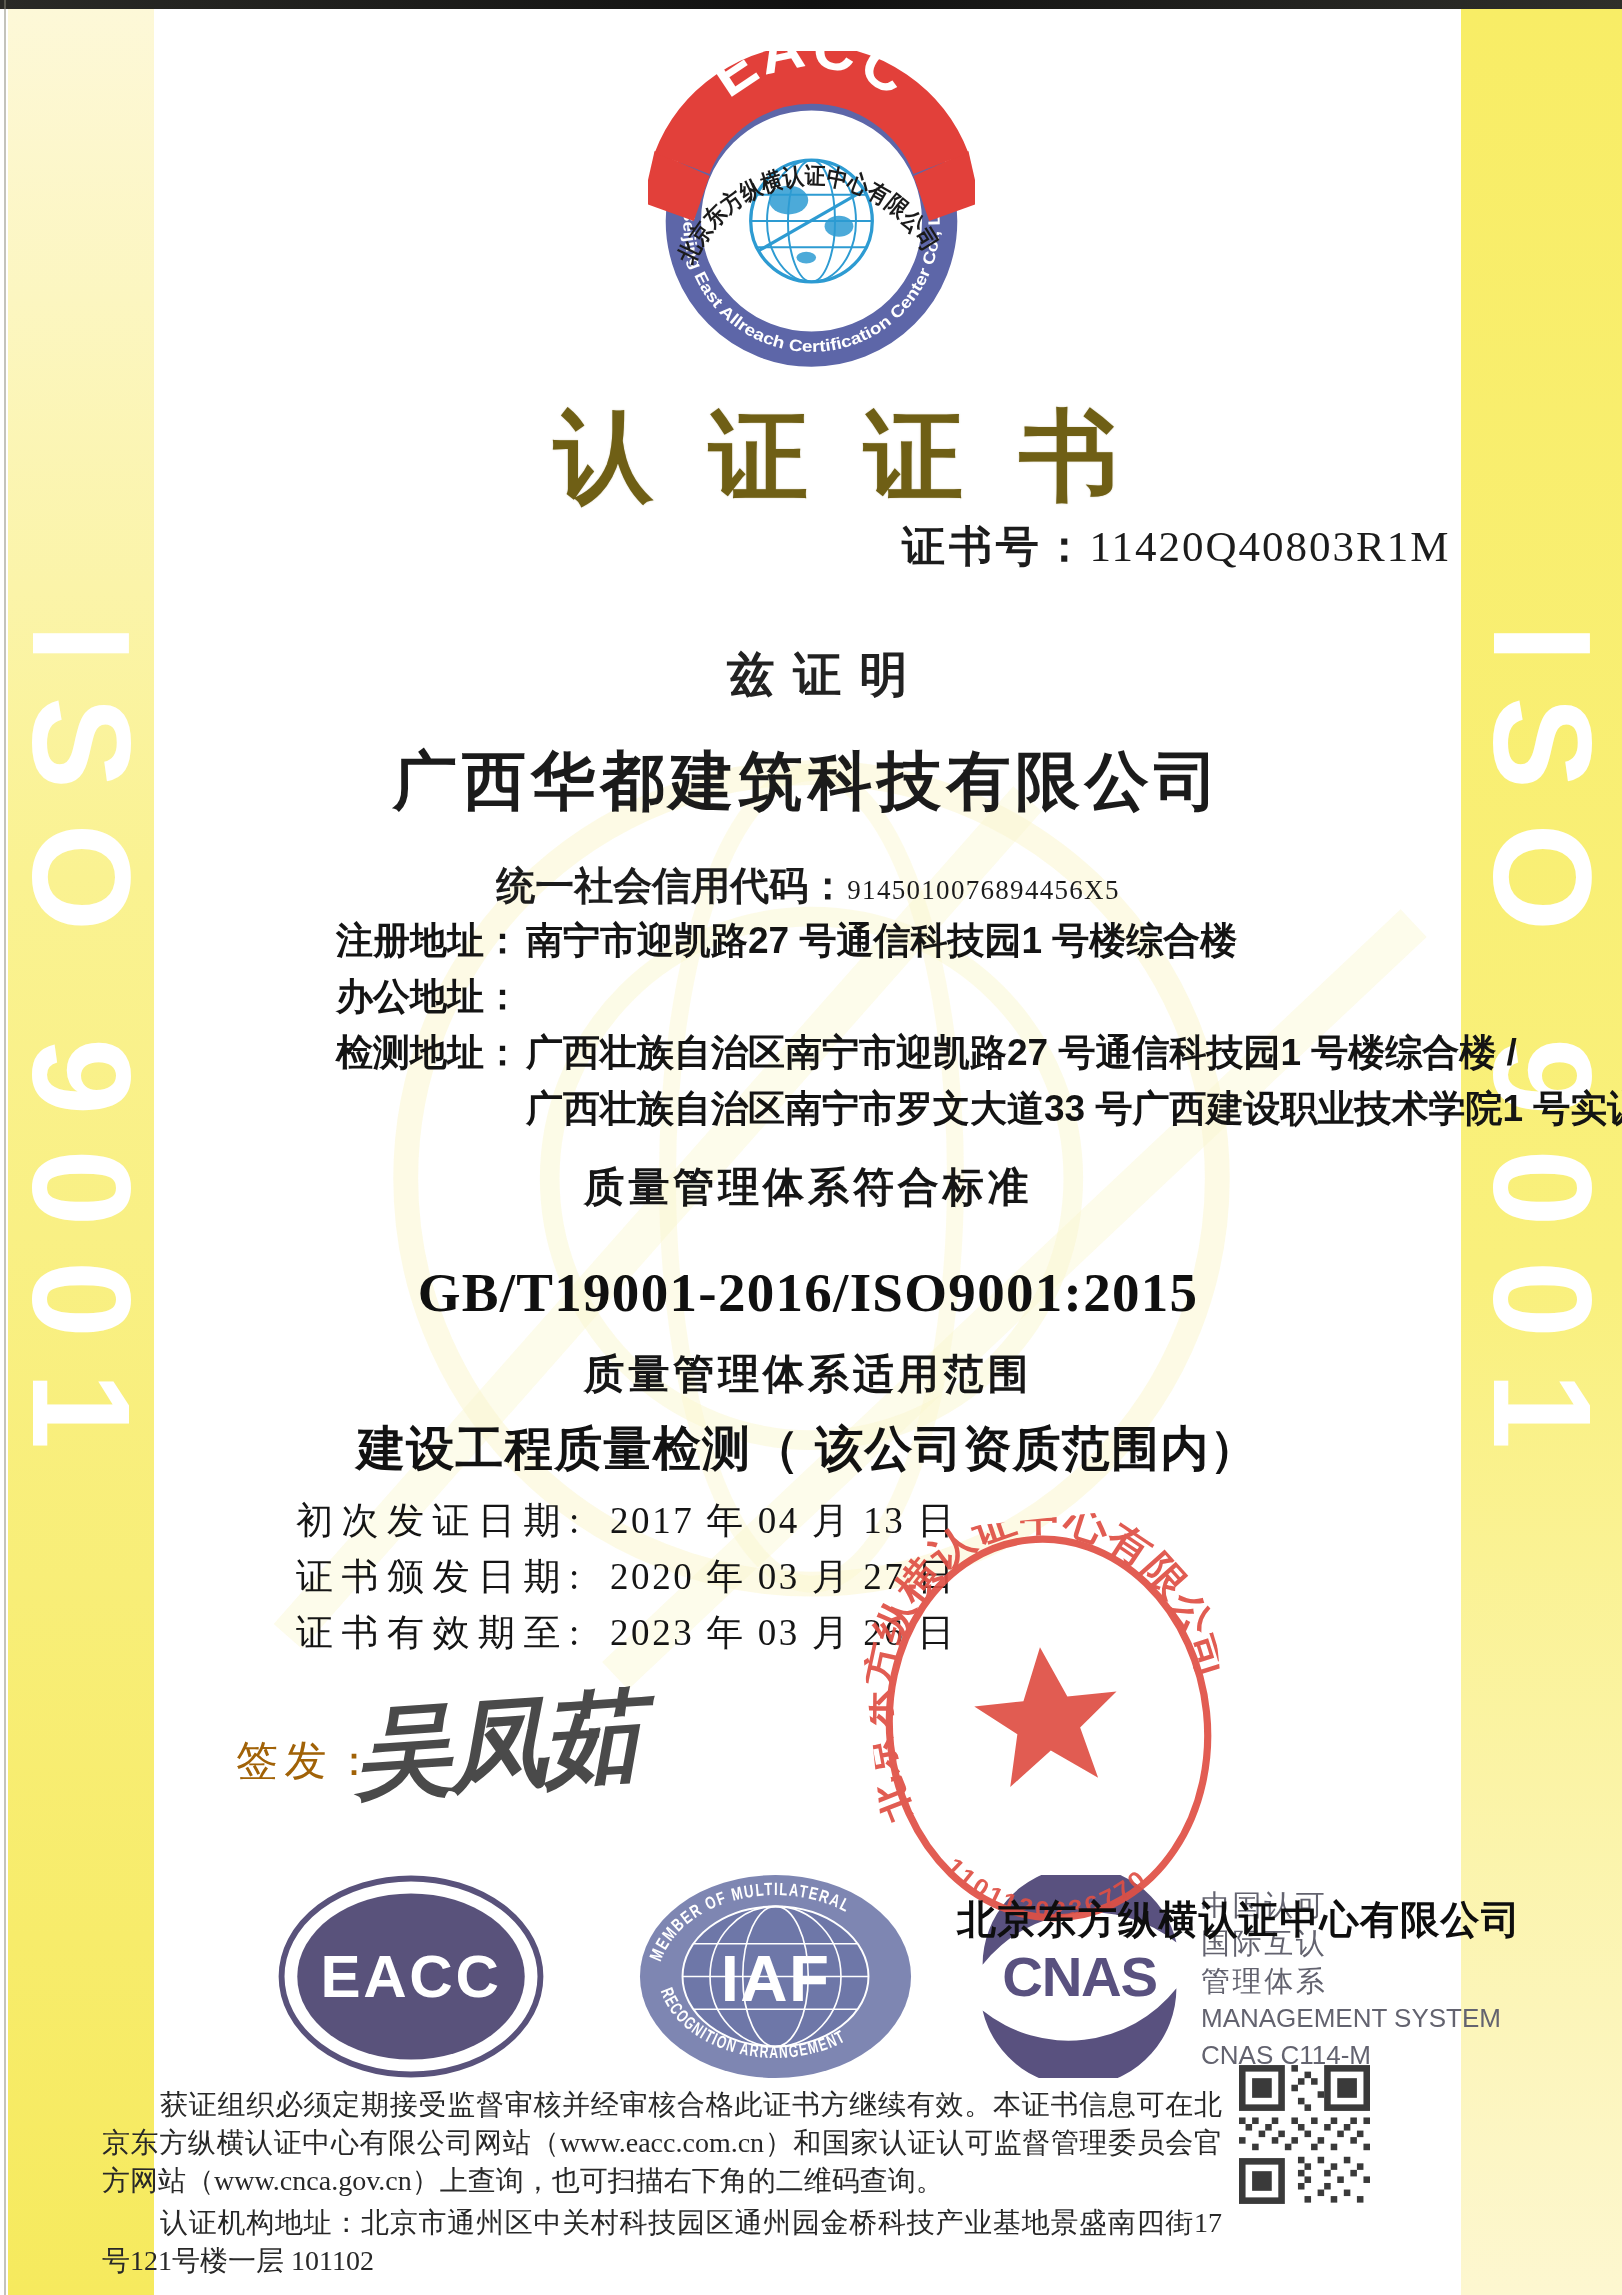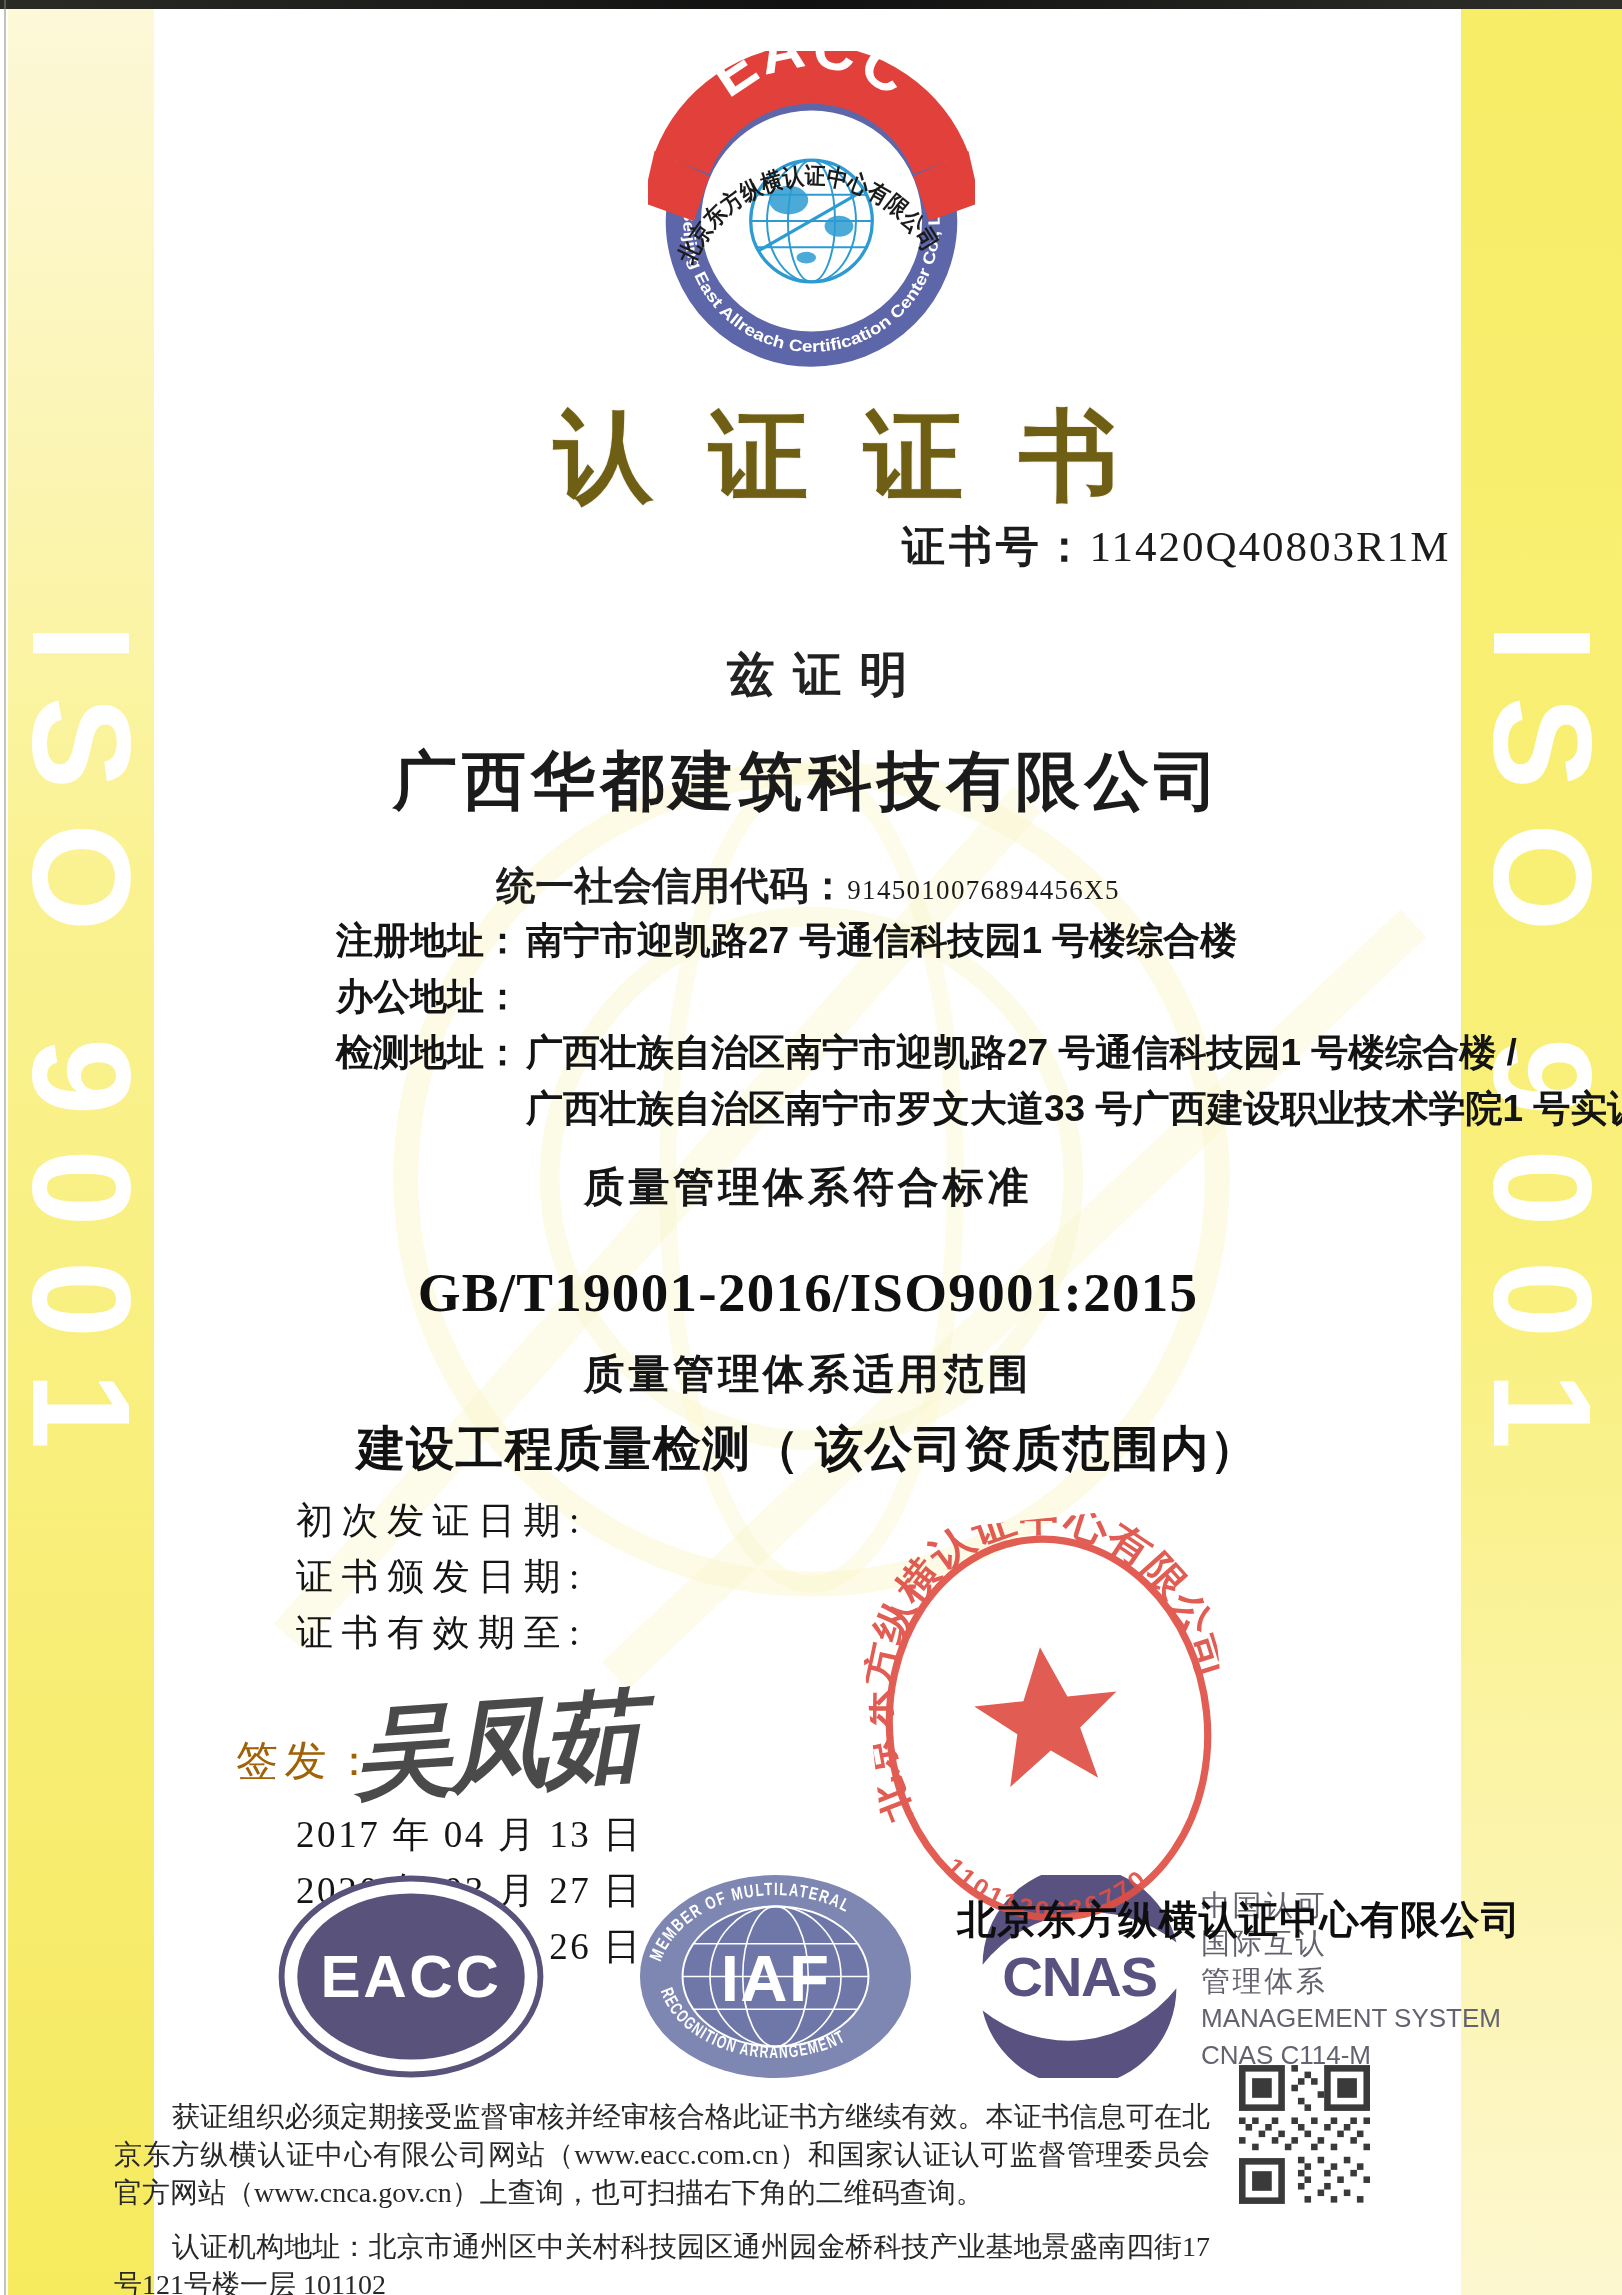--- a/index.html
+++ b/index.html
@@ -35,35 +35,35 @@
   .credit .val{font-size:27px;letter-spacing:1.3px;}
   .addr-block{left:296px;top:916px;width:1178px;font-family:"Liberation Sans","DejaVu Sans",sans-serif;font-size:37px;font-weight:700;color:#141414;margin-left:40px;}
   .addr-row{display:flex;height:56px;align-items:flex-start;}
   .addr-row .lbl{width:190px;flex:0 0 190px;}
   .addr-row .txt{white-space:nowrap;}
   .std-head{top:1160px;font-family:"Liberation Sans","DejaVu Sans",sans-serif;font-size:41px;font-weight:700;letter-spacing:3.9px;color:#161616;}
   .std-code{top:1261px;font-size:55px;font-weight:700;letter-spacing:1.3px;color:#101010;}
   .scope-head{top:1347px;font-family:"Liberation Sans","DejaVu Sans",sans-serif;font-size:41px;font-weight:700;letter-spacing:3.9px;color:#161616;}
   .scope{top:1417px;font-family:"Liberation Sans","DejaVu Sans",sans-serif;font-size:48px;font-weight:700;letter-spacing:1.3px;color:#121212;}
   .dates-block{left:296px;top:1496px;font-size:37px;color:#151515;}
-  .date-row{display:flex;height:56px;flex-direction:column;}
+  .date-row{display:flex;height:56px;}
   .date-row .lbl{width:314px;flex:0 0 314px;letter-spacing:8.5px;}
   .date-row .val{letter-spacing:2.6px;}
   .sign-label{left:236px;top:1733px;font-size:42px;letter-spacing:6.5px;color:#a16207;}
   .signature{left:353px;top:1680px;font-size:99px;font-style:italic;font-weight:700;color:#4a4a4a;transform:rotate(-4deg);letter-spacing:-3.9px;z-index:2;}
   .stamp{left:872px;top:1519px;z-index:3;transform:rotate(-6deg);opacity:.92;}
   .issuer-name{left:957px;top:1893px;font-family:"Liberation Sans","DejaVu Sans",sans-serif;font-size:39px;font-weight:700;letter-spacing:1.3px;color:#0e0e0e;z-index:4;}
   .logo-eacc-btm{left:277px;top:1873px;z-index:2;}
   .logo-iaf{left:638px;top:1873px;z-index:2;}
   .logo-cnas{left:976px;top:1875px;z-index:2;}
   .cnas-text{left:1201px;top:1886px;z-index:2;font-family:"Liberation Sans","DejaVu Sans",sans-serif;color:#63636f;}
   .cnas-text .cline{font-size:29px;line-height:38px;letter-spacing:2.6px;}
   .cnas-text .eline{font-size:26px;line-height:37px;letter-spacing:0;}
   .footer-text{left:98px;top:2082px;width:1128px;font-size:28px;line-height:1.36;color:#282828;text-align:justify;z-index:2;}
-  .footer-text p{margin:16px;text-indent:58px;}
+  .footer-text p{margin:4px;text-indent:58px;}
   .qr{left:1239px;top:2065px;z-index:2;}
   .hdr-logo{left:648px;top:51px;z-index:2;}
 </style>
 </head>
 <body>
 
 <div class="page">
 
   <div class="abs edge-top"></div>
   <div class="abs edge-left"></div>

